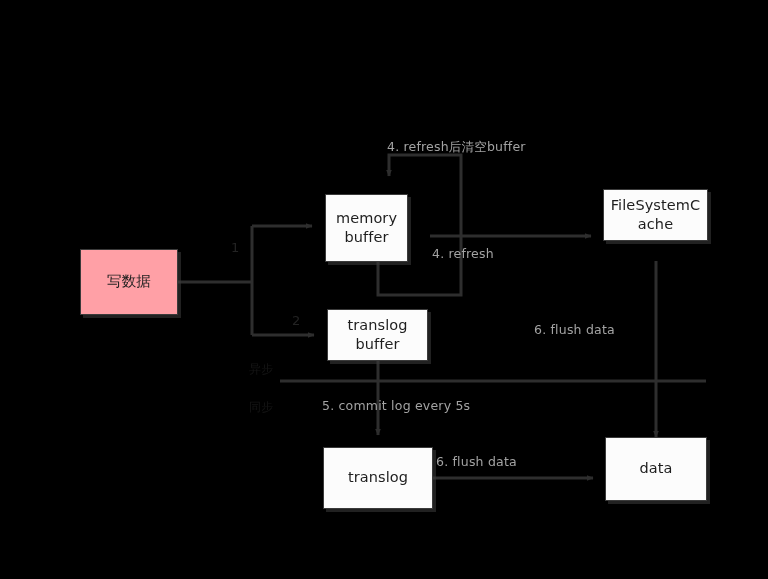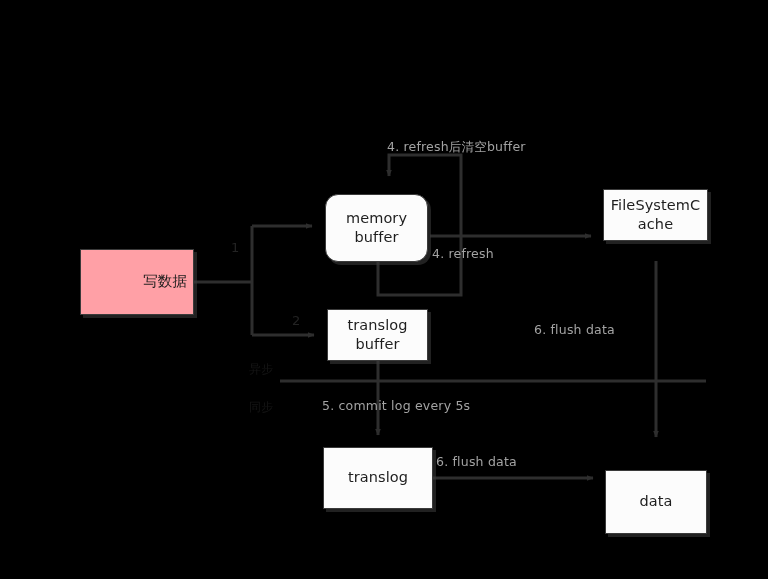--- a/index.html
+++ b/index.html
@@ -92,25 +92,25 @@
       <path d="M378,361 L378,435" marker-end="url(#ah)"></path>
 
       <path d="M280,381 L706,381"></path>
 
       <path d="M656,261 L656,437" marker-end="url(#ah)"></path>
 
       <path d="M433,478 L593,478" marker-end="url(#ah)"></path>
     </g>
   </svg>
 
-  <div class="node pink" style="left:80px; top:249px; width:114px; height:66px;justify-content:flex-end;">
+  <div class="node pink" style="left:80px; top:249px; width:98px; height:66px;">
     <span class="label">写数据</span>
   </div>
 
-  <div class="node" style="left:325px; top:194px; width:103px; height:68px;border-radius:13px;">
+  <div class="node" style="left:325px; top:194px; width:83px; height:68px;">
     <span class="label">
       <span>memory</span><br>
       <span>buffer</span>
     </span>
   </div>
 
   <div class="node" style="left:603px; top:189px; width:105px; height:52px;">
     <span class="label">
       <span>FileSystemC</span><br>
       <span>ache</span>
@@ -121,21 +121,21 @@
     <span class="label">
       <span>translog</span><br>
       <span>buffer</span>
     </span>
   </div>
 
   <div class="node" style="left:323px; top:447px; width:110px; height:62px;">
     <span class="label">translog</span>
   </div>
 
-  <div class="node" style="left:605px; top:470px; width:102px; height:64px;">
+  <div class="node" style="left:605px; top:437px; width:102px; height:64px;">
     <span class="label">data</span>
   </div>
 
   <div class="edge-label num" style="left:231px; top:240px;">1</div>
 
   <div class="edge-label num" style="left:292px; top:313px;">2</div>
 
   <div class="edge-label dim" style="left:432px; top:246px;">4. refresh</div>
 
   <div class="edge-label dim" style="left:387px; top:139px;">4. refresh后清空buffer</div>

